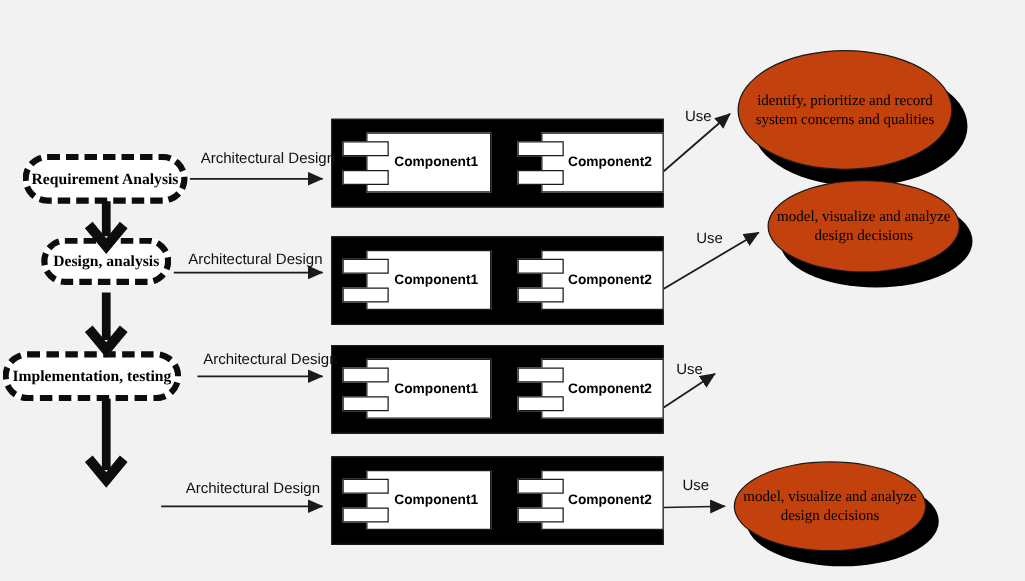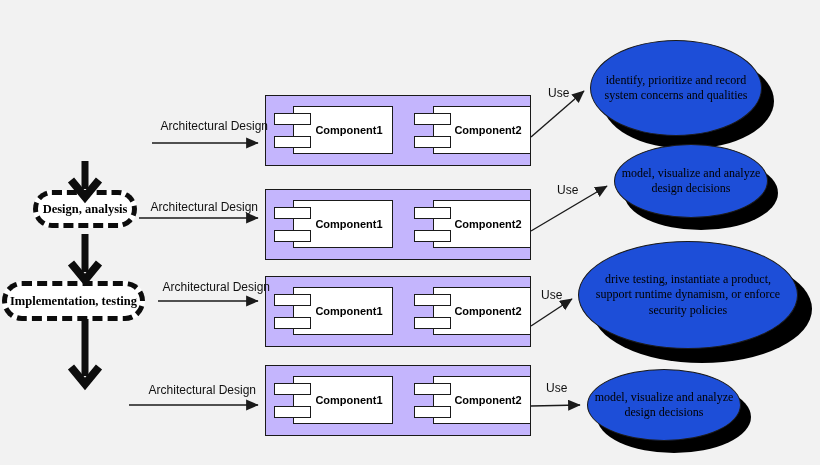--- a/index.html
+++ b/index.html
@@ -10,35 +10,35 @@
   .phase{position:absolute;background:#fff;border:5px dashed #0d0d0d;border-radius:22px;
          display:flex;align-items:center;justify-content:center;white-space:nowrap;
          font-family:"Liberation Serif","DejaVu Serif",serif;font-weight:bold;font-size:12.5px;
          color:#000;box-sizing:border-box;z-index:2;}
   .p1{left:18px;top:123px;width:132px;height:40px;}
   .p2{left:33px;top:190px;width:104px;height:38px;}
   .p3{left:2px;top:281px;width:143px;height:40px;}
   .p4{left:42px;top:385px;width:85px;height:40px;}
 
   
-  .cbox{position:absolute;left:265px;width:266px;height:71px;background:#c4b5fd;
+  .cbox{position:absolute;left:265px;width:266px;height:71px;background:#000000;
         border:1.5px solid #1a1a1a;box-sizing:border-box;z-index:2;}
   .b1{top:95px}.b2{top:189px}.b3{top:276px}.b4{top:365px}
   .comp{position:absolute;top:10px;height:48px;background:#fff;border:1.5px solid #1a1a1a;
         box-sizing:border-box;display:flex;align-items:center;justify-content:center;}
   .cA{left:27px;width:100px}
   .cB{left:167px;width:98px}
   .comp-label{font-family:"Liberation Sans",sans-serif;font-weight:bold;font-size:11px;
               color:#000;padding-left:12px;}
   .port{position:absolute;left:-20px;width:37px;height:12px;background:#fff;
         border:1.5px solid #1a1a1a;box-sizing:border-box;}
   .portA{top:6px}.portB{top:29px}
 
   
-  .activity{position:absolute;background:#1d4ed8;border:1.5px solid #1a1a1a;border-radius:50%;
+  .activity{position:absolute;background:#c2410c;border:1.5px solid #1a1a1a;border-radius:50%;
             display:flex;align-items:center;justify-content:center;text-align:center;
             font-family:"Liberation Serif","DejaVu Serif",serif;font-size:12px;line-height:1.28;
             color:#000;box-sizing:border-box;z-index:2;}
   .e1{left:590px;top:40px;width:172px;height:96px;box-shadow:12px 13px 0 #000;padding:0 6px;}
   .e2{left:614px;top:144px;width:154px;height:74px;box-shadow:10px 12px 0 #000;padding:0 4px;}
   .e3{left:578px;top:241px;width:220px;height:108px;box-shadow:14px 14px 0 #000;padding:0 8px;}
   .e4{left:587px;top:369px;width:154px;height:72px;box-shadow:10px 12px 0 #000;padding:0 4px;}
 
   
   .lbl{position:absolute;font-family:"Liberation Sans",sans-serif;font-size:12px;color:#111;
@@ -47,20 +47,23 @@
   .a1{left:150px;top:119px}.a2{left:140px;top:200px}.a3{left:152px;top:280px}.a4{left:138px;top:383px}
   .u1{left:548px;top:86px}.u2{left:557px;top:183px}.u3{left:541px;top:288px}.u4{left:546px;top:381px}
 
   svg.overlay{position:absolute;left:0;top:0;z-index:4;pointer-events:none;}
 </style>
 </head>
 <body>
 
 <div class="canvas">
 
+  <div class="phase p1">
+    <span>Requirement Analysis</span>
+  </div>
   <div class="phase p2">
     <span>Design, analysis</span>
   </div>
   <div class="phase p3">
     <span>Implementation, testing</span>
   </div>
 
   <div class="cbox b1">
     <div class="comp cA">
       <div class="port portA"></div>
@@ -109,23 +112,20 @@
       <span class="comp-label">Component2</span>
     </div>
   </div>
 
   <div class="activity e1">
     <span>identify, prioritize and record system concerns and qualities</span>
   </div>
   <div class="activity e2">
     <span>model, visualize and analyze design decisions</span>
   </div>
-  <div class="activity e3">
-    <span>drive testing, instantiate a product, support runtime dynamism, or enforce security policies</span>
-  </div>
   <div class="activity e4">
     <span>model, visualize and analyze design decisions</span>
   </div>
 
   <div class="lbl arch a1">Architectural Design</div>
   <div class="lbl arch a2">Architectural Design</div>
   <div class="lbl arch a3">Architectural Design</div>
   <div class="lbl arch a4">Architectural Design</div>
   <div class="lbl u1">Use</div>
   <div class="lbl u2">Use</div>

